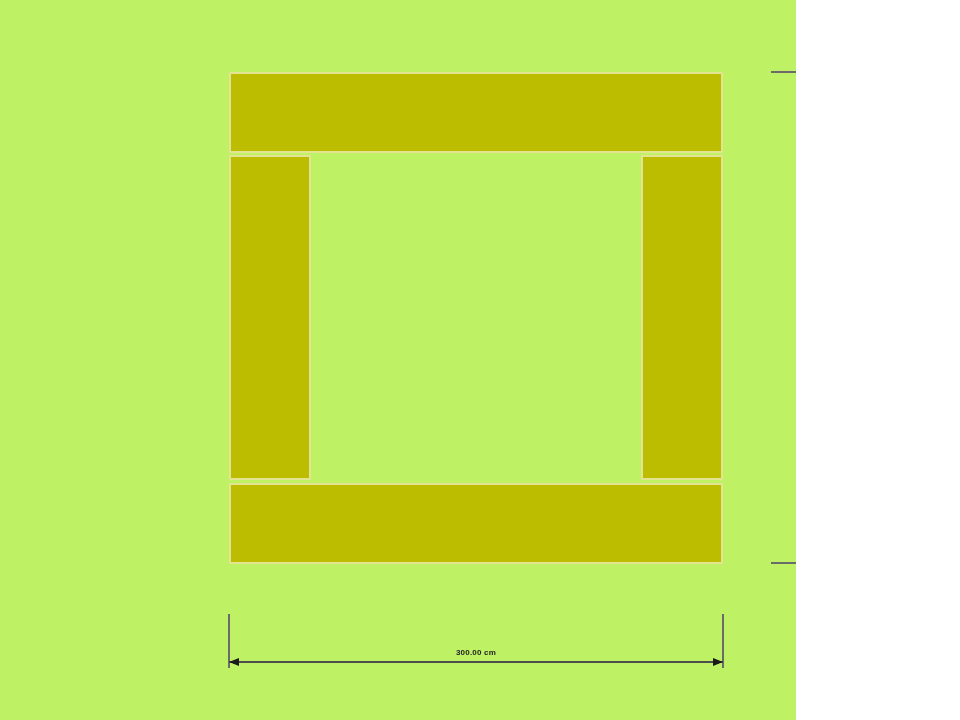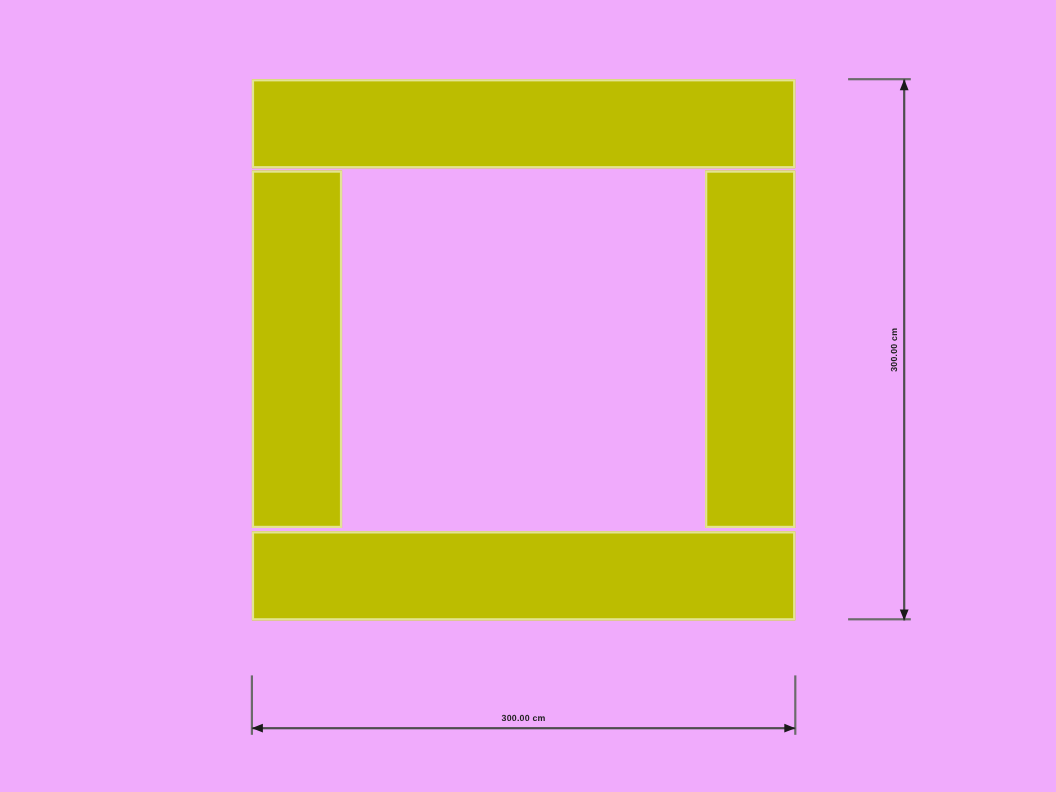--- a/index.html
+++ b/index.html
@@ -3,23 +3,23 @@
 <meta charset="utf-8">
 <style>
   html, body {
     margin: 0;
     padding: 0;
     background: #ffffff;
     font-family: "Liberation Sans", sans-serif;
   }
   #canvas {
     position: relative;
-    width: 960px;
+    width: 796px;
     height: 720px;
-    background: #f0abfc;
+    background: #bef264;
     overflow: hidden;
   }
   
   .wall {
     position: absolute;
     background: #bcbd00;
     border: 2px solid #e3e492;
     box-sizing: border-box;
   }
   #wall-top    { left: 229px; top: 72px;  width: 494px; height: 81px; }

